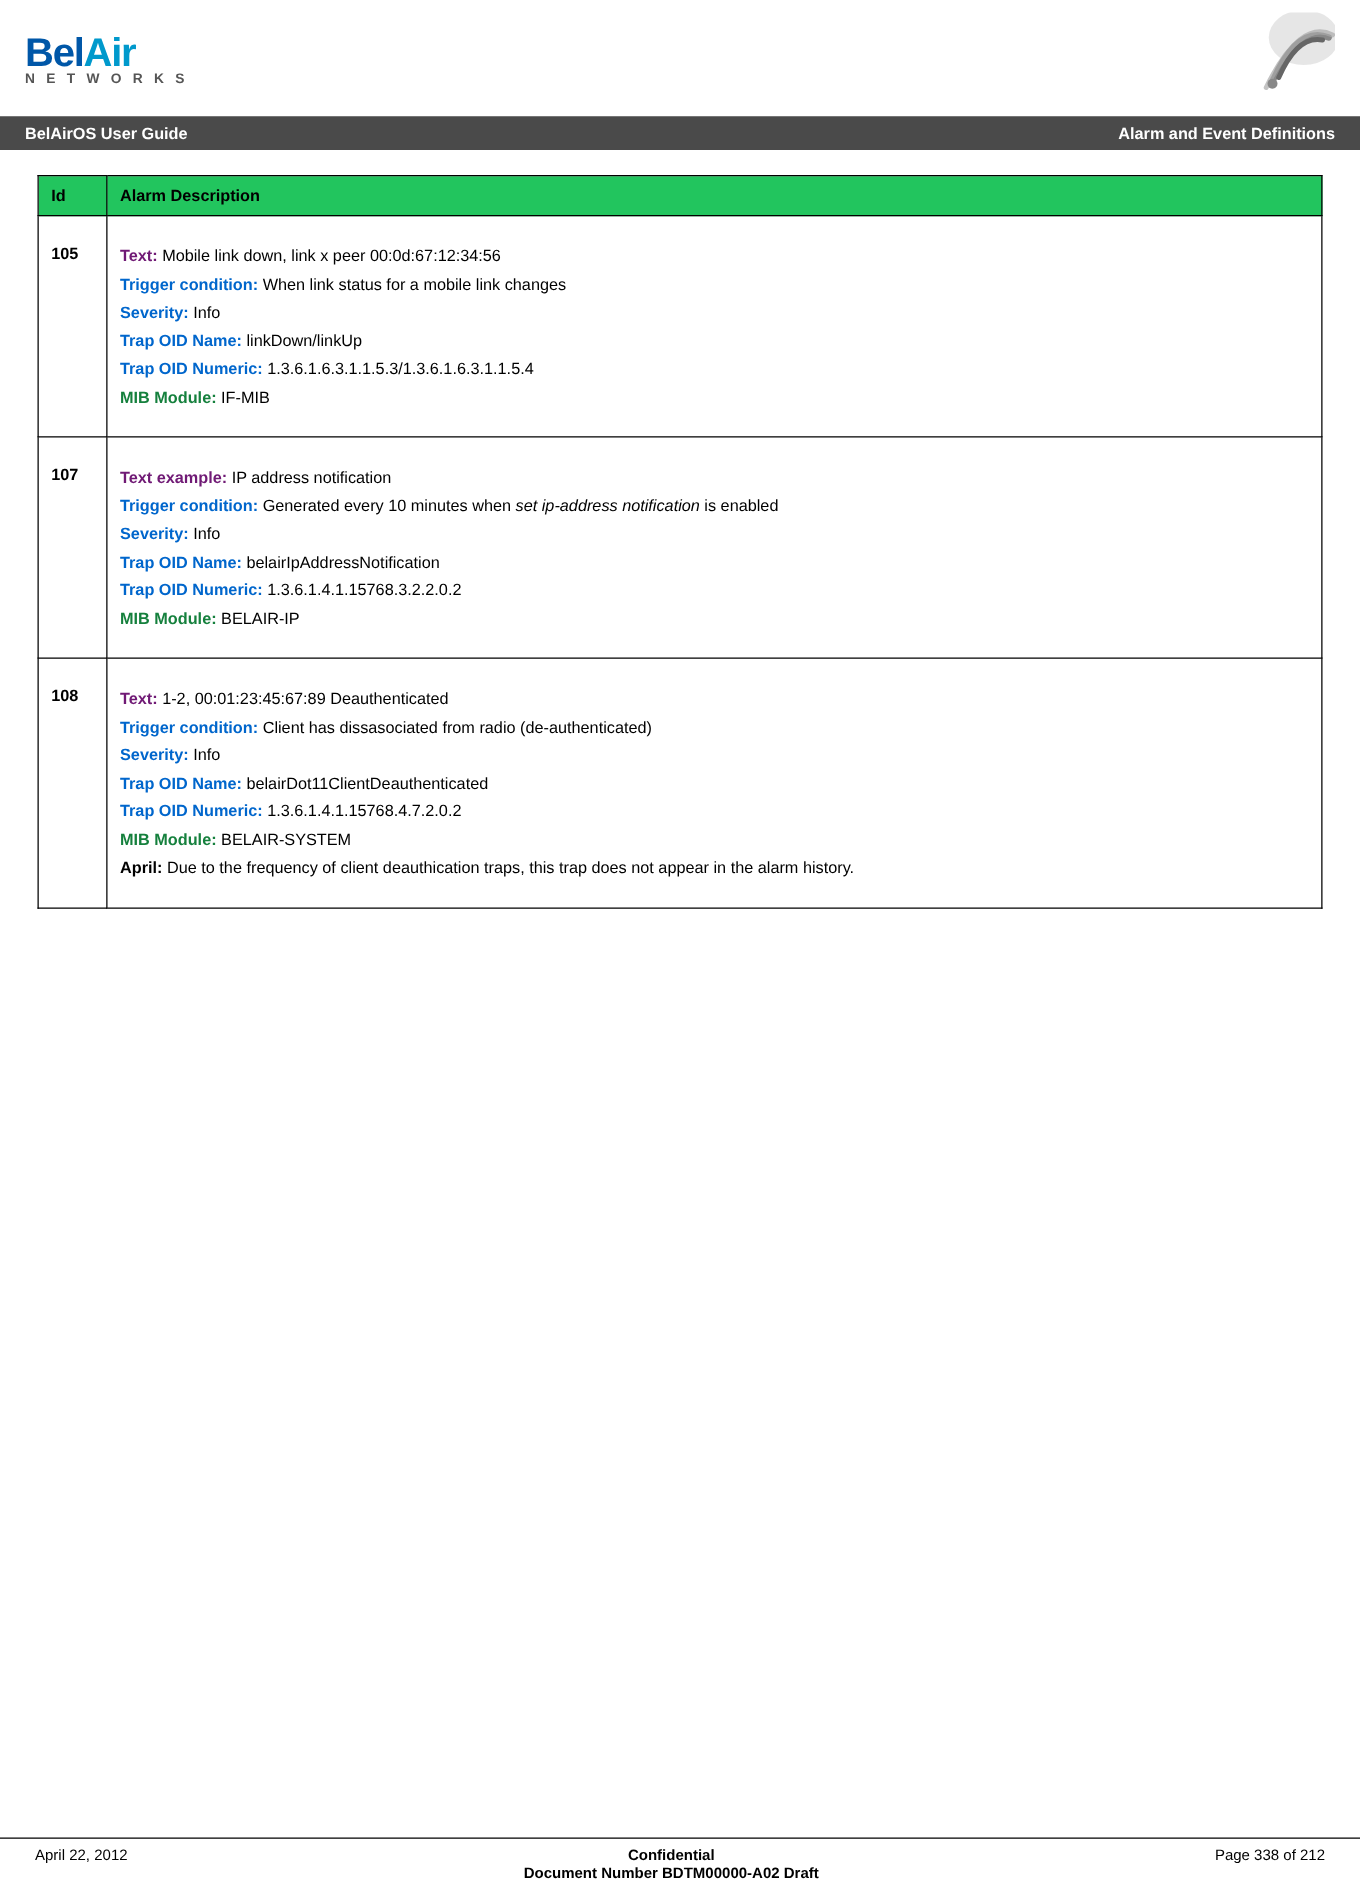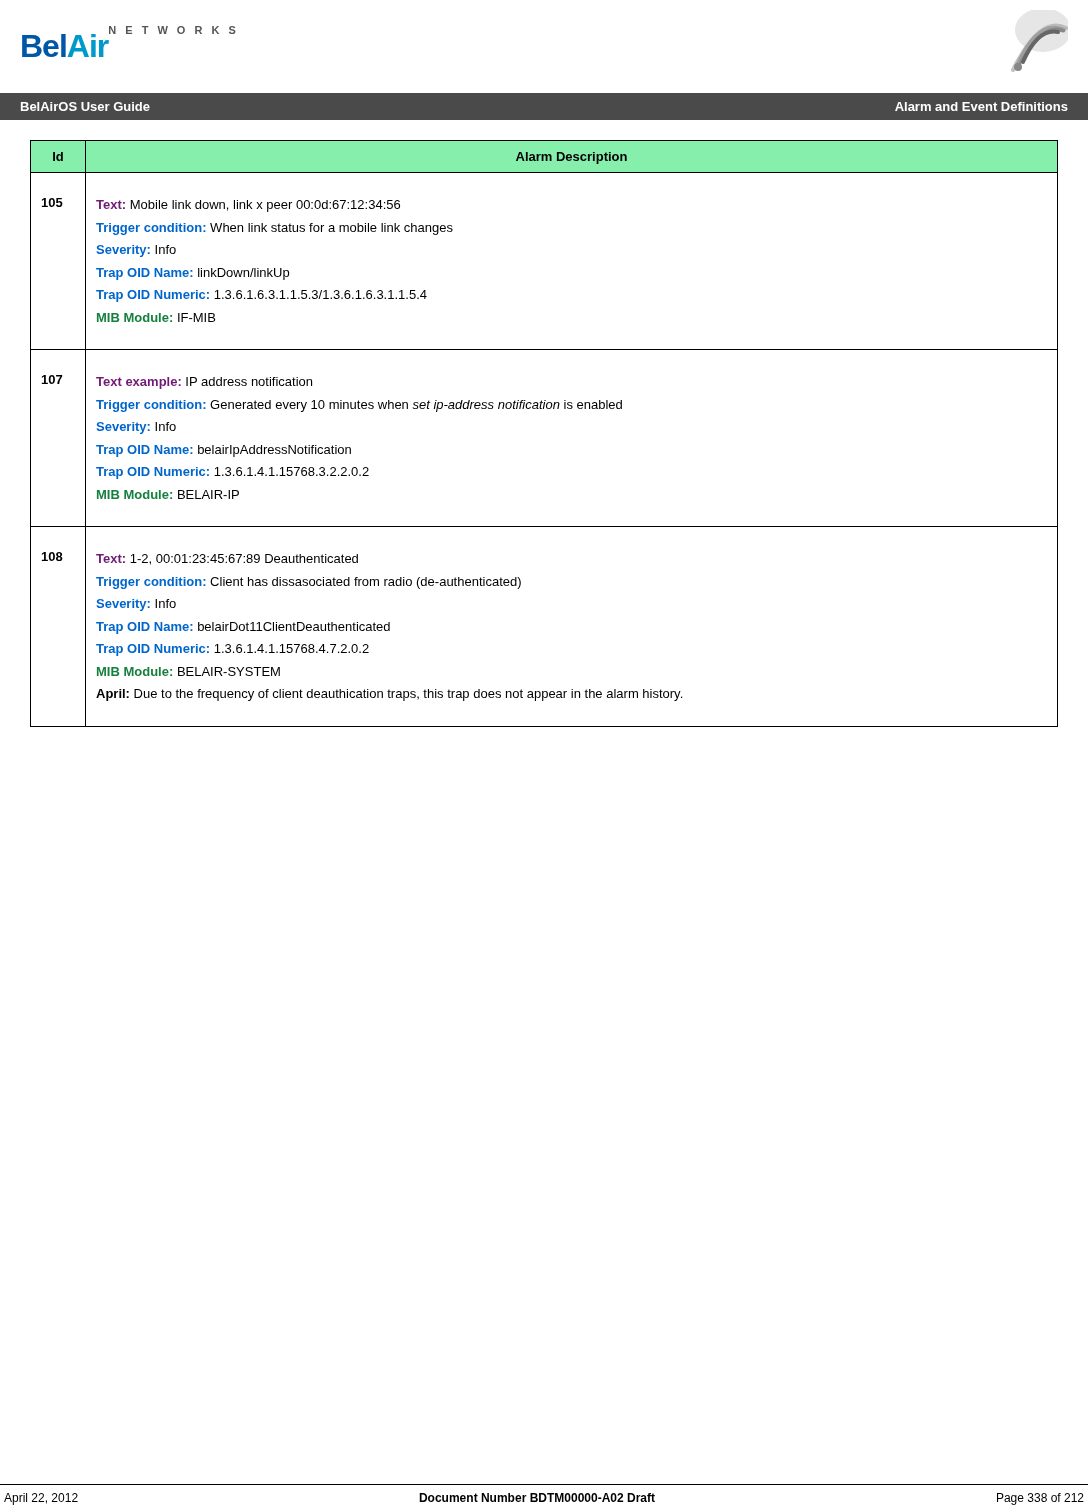--- a/index.html
+++ b/index.html
@@ -16,21 +16,21 @@
     
     .header {
       display: flex;
       align-items: center;
       justify-content: space-between;
       padding: 10px 20px;
       border-bottom: none;
     }
     .logo-area {
       display: flex;
-      flex-direction: row;
+      flex-direction: column;
     }
     .logo-belair {
       font-size: 32px;
       font-weight: bold;
       color: #0057a8;
       letter-spacing: -1px;
     }
     .logo-belair span.bel { color: #0057a8; }
     .logo-networks {
       font-size: 11px;
@@ -74,24 +74,24 @@
       margin-bottom: 10px;
     }
 
     
     .alarm-table {
       width: 100%;
       border-collapse: collapse;
       border: 1.5px solid #000;
     }
     .alarm-table th {
-      background: #86efac;
+      background: #22c55e;
       border: 1.5px solid #000;
       padding: 8px 10px;
-      text-align: center;
+      text-align: left;
       font-weight: bold;
       font-size: 13px;
     }
     .alarm-table td {
       border: 1.5px solid #000;
       padding: 22px 10px;
       vertical-align: top;
       font-size: 13px;
     }
     .alarm-table td.id-col {
@@ -112,21 +112,21 @@
 
     
     .footer {
       position: absolute;
       bottom: 0;
       left: 0;
       right: 0;
       border-top: 1.5px solid #000;
       display: flex;
       justify-content: space-between;
-      padding: 6px 4px;
+      padding: 6px 28px;
       font-size: 12px;
       background: #fff;
     }
     .footer-center {
       text-align: center;
       flex: 1;
     }
     .footer-center div {
       font-weight: bold;
     }
@@ -209,16 +209,17 @@
             <div class="entry-line"><strong>April:</strong><span>   Due to the frequency of client deauthication traps, this trap does not appear in the alarm history.</span></div>
           </td>
         </tr>
       </tbody>
   </table>
 </div>
 
 <div class="footer">
   <div>April 22, 2012</div>
   <div class="footer-center">
+    <div>Confidential</div>
     <div>Document Number BDTM00000-A02 Draft</div>
   </div>
   <div>Page 338 of 212</div>
 </div>
 
 </body></html>

